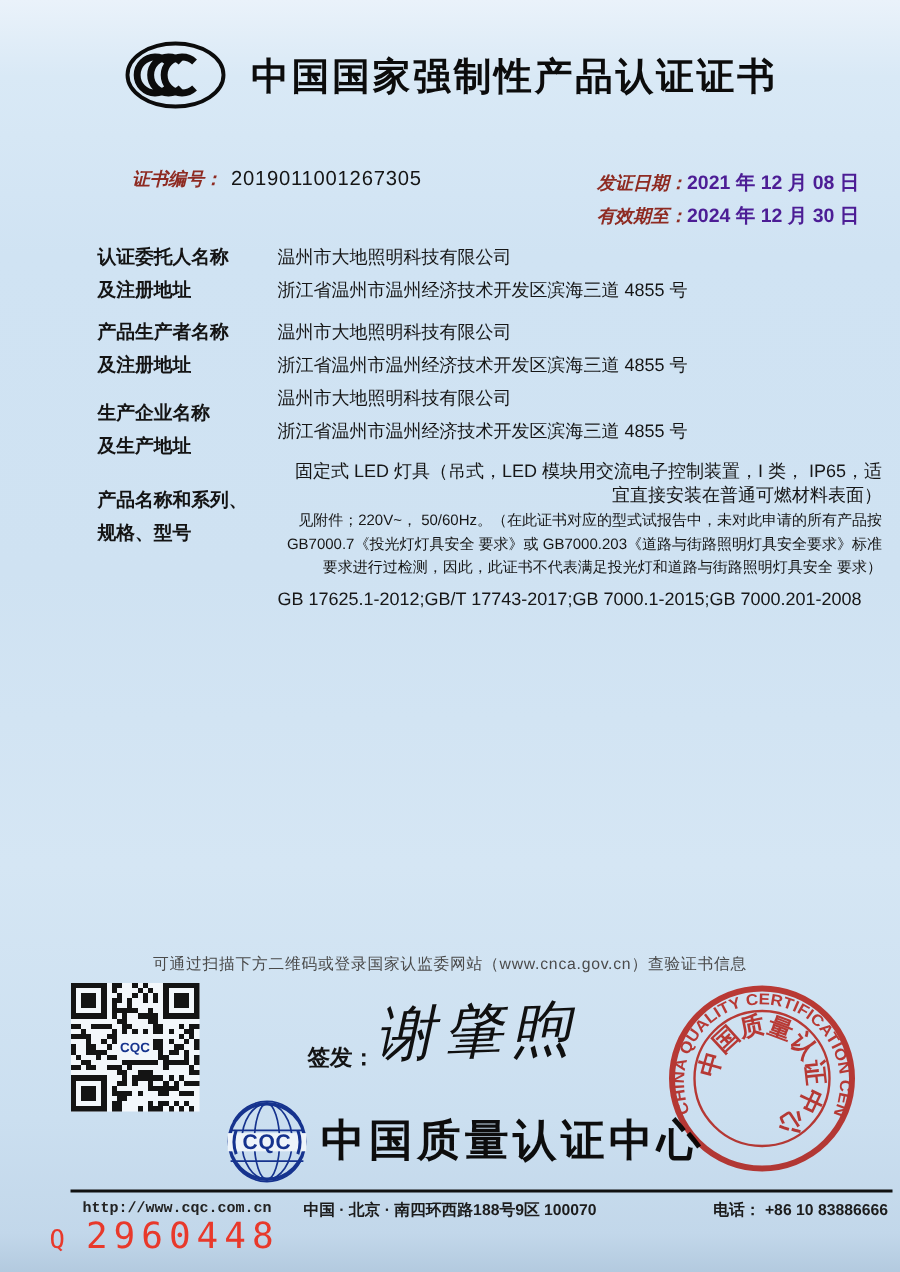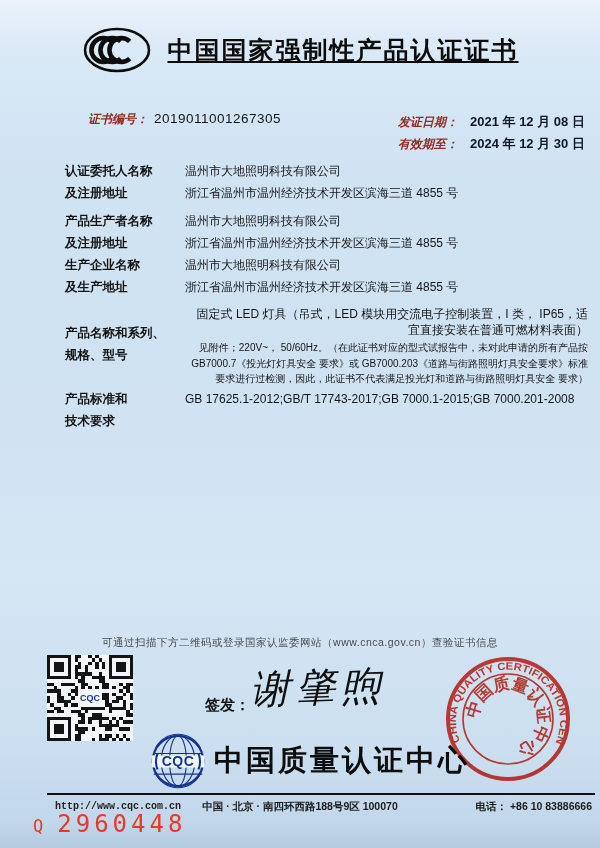--- a/index.html
+++ b/index.html
@@ -5,27 +5,27 @@
   html,body{margin:0;padding:0;}
   body{
     width:600px;height:848px;position:relative;overflow:hidden;
     font-family:"Liberation Sans",sans-serif;color:#1a1a1a;
     background:linear-gradient(180deg,#eaf2fa 0%,#d9e9f6 6%,#d0e3f3 20%,#cfe2f2 45%,#d5e6f4 68%,#cbdff0 88%,#c2d7ea 97%,#b3cadf 100%);
   }
   .page{position:absolute;inset:0;}
   
   .header{position:absolute;top:26px;left:0;right:0;display:flex;align-items:center;justify-content:center;gap:16px;}
   .ccc-logo{flex:0 0 auto;width:70px;height:48px;}
-  .title{font-size:25px;font-weight:bold;letter-spacing:2px;color:#0c0c0c;text-decoration:underline;}
+  .title{font-size:25px;font-weight:bold;letter-spacing:2px;color:#0c0c0c;}
   
   .red-label{font-family:"Liberation Serif",serif;font-style:italic;font-weight:bold;color:#8e2b22;font-size:12px;}
   .certno{position:absolute;left:88px;top:111px;font-size:13px;}
   .certno .val{color:#151515;font-size:13.5px;margin-left:6px;letter-spacing:.5px;}
   .dates{position:absolute;left:398px;top:111px;font-size:13px;line-height:22px;}
-  .dates .val{color:#0f172a;font-weight:bold;margin-left:12px;}
+  .dates .val{color:#4c1d95;font-weight:bold;margin-left:0;}
   
   .fldlab{position:absolute;left:65px;width:120px;font-weight:bold;font-size:12.5px;line-height:22px;color:#141414;}
   .fldval{position:absolute;left:185px;width:403px;font-size:12px;line-height:22px;color:#161616;}
   .fldval.tight{line-height:16px;text-align:right;}
   .fldval .p2{font-size:10px;line-height:15.5px;margin-top:2px;}
   
   .statements{position:absolute;left:64px;top:430px;font-family:"Liberation Serif",serif;font-style:italic;
     font-size:12px;color:#33302e;letter-spacing:.4px;line-height:18.5px;}
   
   .verify{position:absolute;left:0;right:0;top:636px;text-align:center;font-size:10.5px;color:#4a4a4a;letter-spacing:.5px;}
@@ -87,42 +87,38 @@
 
   <div class="fldlab" style="top:210px">
     <div>产品生产者名称</div>
     <div>及注册地址</div>
   </div>
   <div class="fldval" style="top:210px">
     <div>温州市大地照明科技有限公司</div>
     <div>浙江省温州市温州经济技术开发区滨海三道 4855 号</div>
   </div>
 
-  <div class="fldlab" style="top:254px">
+  <div class="fldlab" style="top:264px">
     <div>生产企业名称</div>
     <div>及生产地址</div>
   </div>
   <div class="fldval" style="top:254px">
     <div>温州市大地照明科技有限公司</div>
     <div>浙江省温州市温州经济技术开发区滨海三道 4855 号</div>
   </div>
 
   <div class="fldlab" style="top:322px">
     <div>产品名称和系列、</div>
     <div>规格、型号</div>
   </div>
   <div class="fldval tight" style="top:306px">
     <div>固定式 LED 灯具（吊式，LED 模块用交流电子控制装置，I 类， IP65，适宜直接安装在普通可燃材料表面）</div>
     <div class="p2">见附件；220V~， 50/60Hz。（在此证书对应的型式试报告中，未对此申请的所有产品按 GB7000.7《投光灯灯具安全 要求》或 GB7000.203《道路与街路照明灯具安全要求》标准要求进行过检测，因此，此证书不代表满足投光灯和道路与街路照明灯具安全 要求）</div>
   </div>
 
-  <div class="fldlab" style="top:388px">
-    <div>产品标准和</div>
-    <div>技术要求</div>
-  </div>
   <div class="fldval" style="top:388px">
     <div>GB 17625.1-2012;GB/T 17743-2017;GB 7000.1-2015;GB 7000.201-2008</div>
   </div>
 
 
   <div class="verify">可通过扫描下方二维码或登录国家认监委网站（www.cnca.gov.cn）查验证书信息</div>
 
   <div class="qr">
     <svg viewBox="0 0 25 25" width="86" height="86" shape-rendering="crispEdges">
       <rect x="0" y="0" width="25" height="25" fill="#f3f7fb"></rect>

